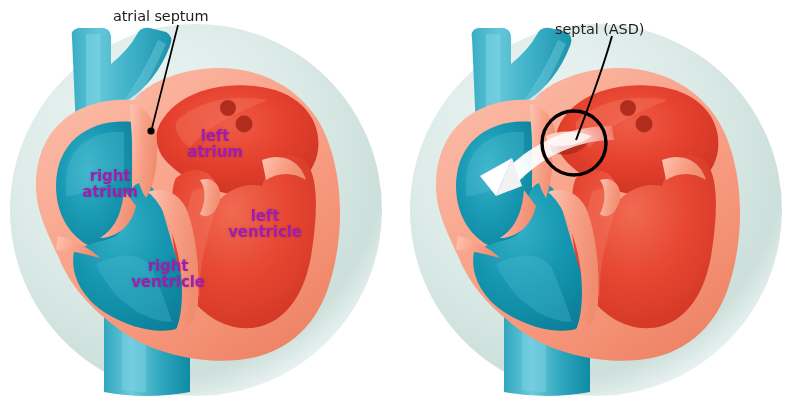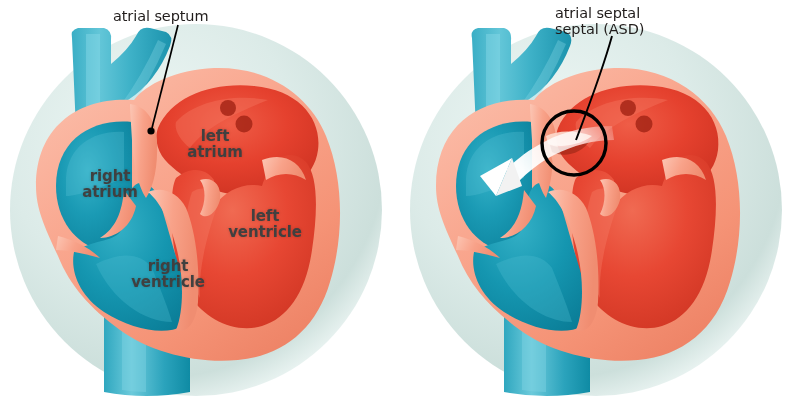--- a/index.html
+++ b/index.html
@@ -41,21 +41,21 @@
     color: #211d1c;
     font-size: 14.5px;
     line-height: 1.12;
     font-weight: 400;
     text-align: left;
     white-space: pre;
     letter-spacing: -0.1px;
   }
   .chamber-label {
     position: absolute;
-    color: #404040;
+    color: #a21caf;
     font-size: 15px;
     font-weight: 700;
     line-height: 1.08;
     text-align: center;
     white-space: pre;
     letter-spacing: -0.1px;
     text-shadow: 0 0 3px rgba(0,0,0,0.20);
   }
 </style>
 </head>
@@ -380,16 +380,16 @@
                  C174 145 194 140 214 140 Z" fill="url(#shuntGradR)"></path>
         <path d="M112 158 L96 196 L80 176 Z" fill="#ffffff"></path>
         <path d="M96 196 L112 158 L122 186 Z" fill="#f2f2f2"></path>
       </g>
 
       <circle cx="174" cy="143" r="32" fill="none" stroke="#000000" stroke-width="3.4"></circle>
 
       <path d="M212 36 C202 72 188 108 176 140" fill="none" stroke="#000000" stroke-width="1.9"></path>
     </svg>
 
-    <div class="callout" style="left:155px; top:5px; width:160px;"><span>atrial septal</span><br><span>septal (ASD)</span></div>
+    <div class="callout" style="left:155px; top:5px; width:160px;"><br><span>septal (ASD)</span></div>
   </div>
 
 </div>
 
 </body></html>

